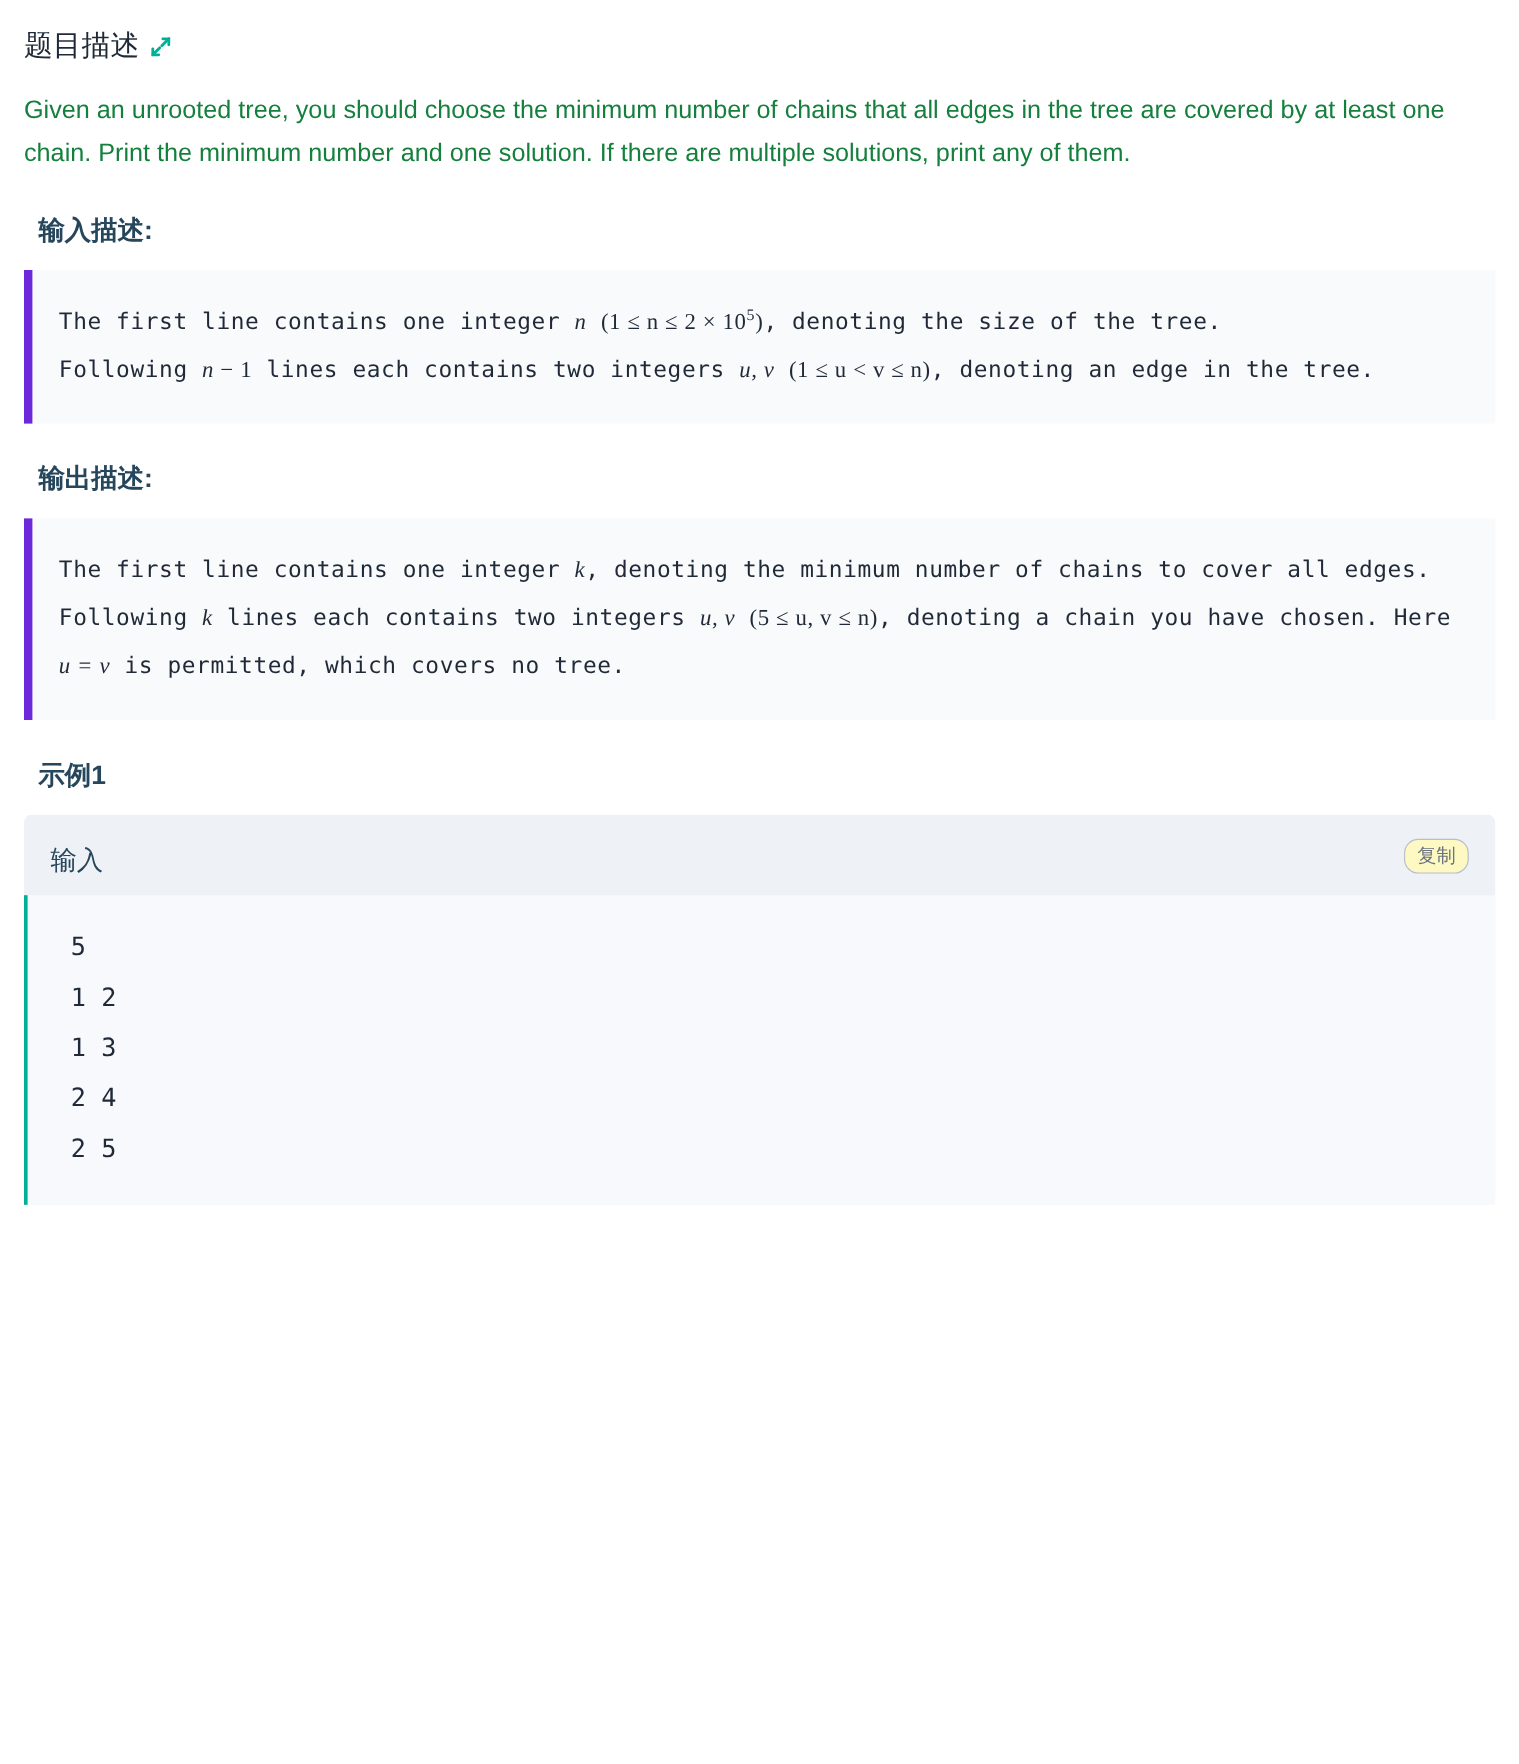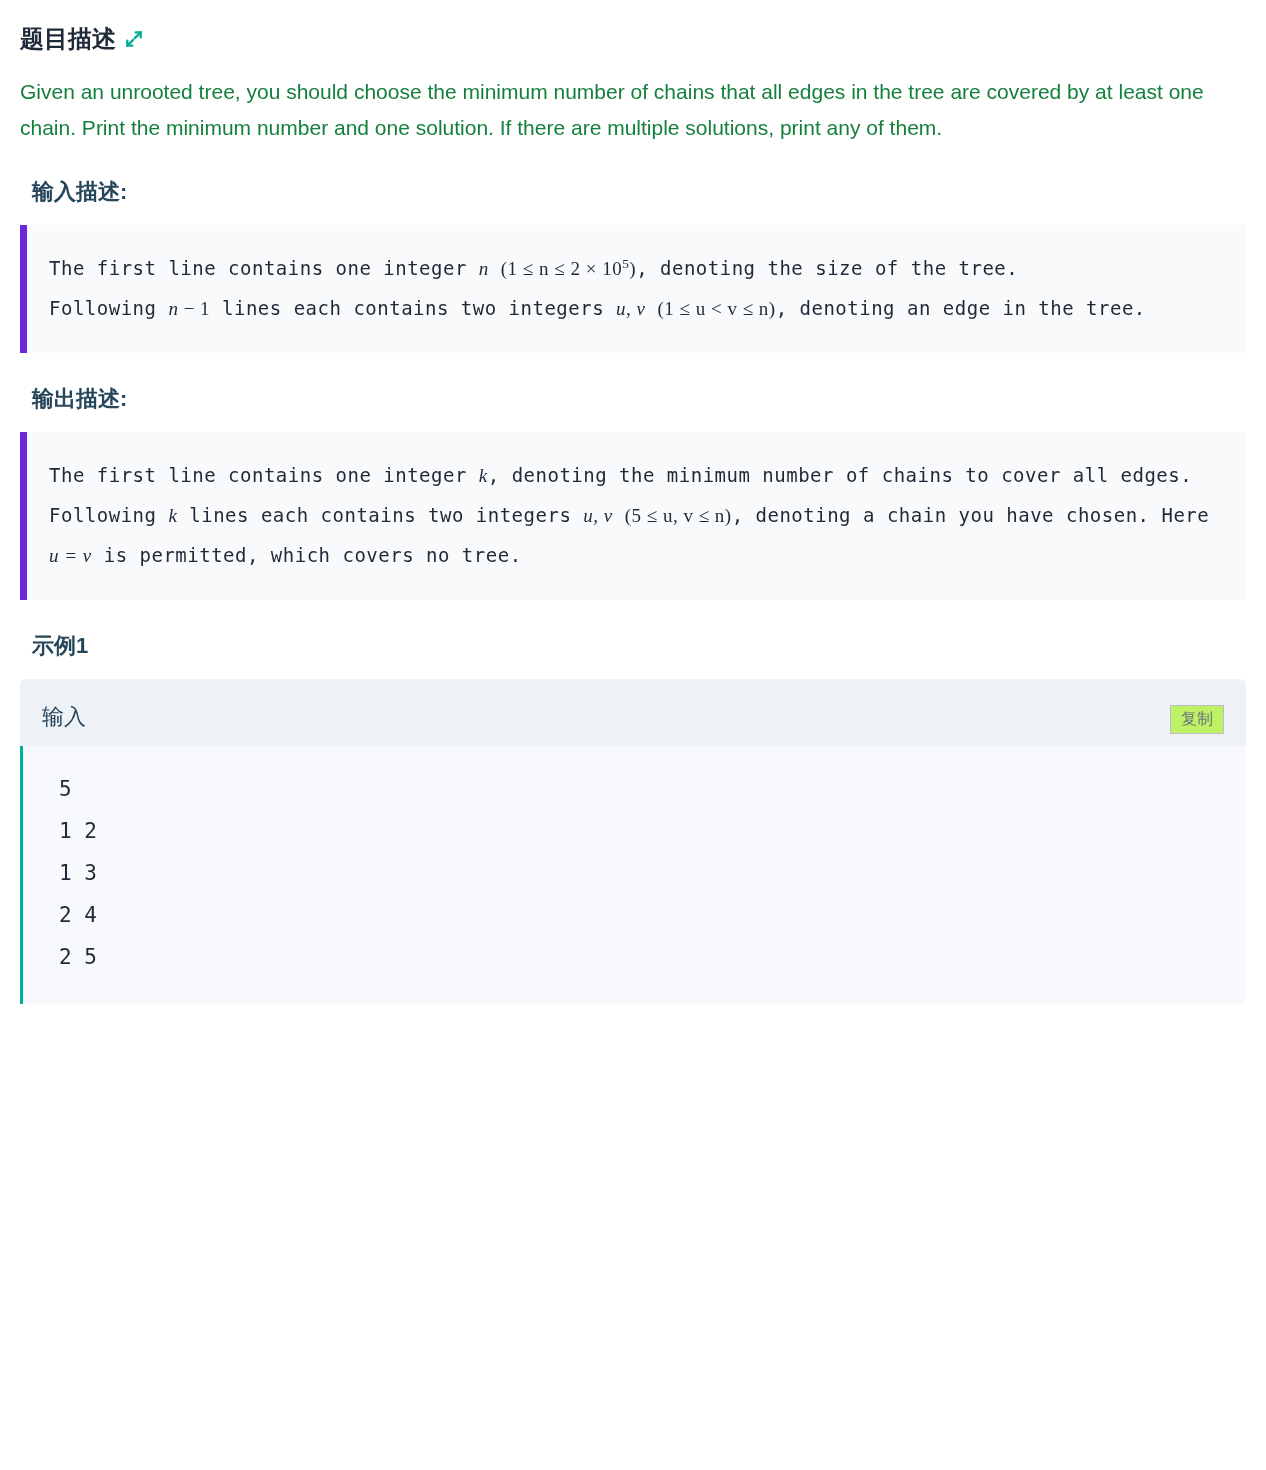--- a/index.html
+++ b/index.html
@@ -7,21 +7,21 @@
     margin: 0;
     padding: 20px;
     font-family: -apple-system, BlinkMacSystemFont, "Segoe UI", "PingFang SC", "Microsoft YaHei", sans-serif;
     background: #fff;
     color: #1f2937;
     font-size: 18px;
     line-height: 1.6;
   }
   .section-title {
     font-size: 24px;
-    font-weight: 700;
+    font-weight: 400;
     color: #1f2937;
     margin: 0 0 16px 0;
     display: flex;
     align-items: center;
     gap: 8px;
   }
   .subsection-title {
     font-size: 22px;
     font-weight: 700;
     color: #26465c;
@@ -48,33 +48,33 @@
   .sup { font-size: 0.7em; vertical-align: super; font-style: normal; }
   .example-box {
     background: #eef1f6;
     border-radius: 6px;
     padding: 0;
     margin-top: 16px;
   }
   .example-header {
     display: flex;
     justify-content: space-between;
-    align-items: flex-end;
+    align-items: flex-start;
     padding: 20px 22px 12px 22px;
     gap: 40px;
   }
   .example-label {
     font-size: 22px;
     font-weight: 400;
     color: #26465c;
   }
   .copy-btn {
-    background: #bef264;
+    background: #fef9c3;
     border: 1px solid #b8bfc8;
-    border-radius: 0;
+    border-radius: 12px;
     padding: 3px 10px;
     font-size: 16px;
     color: #6b7280;
     cursor: pointer;
     font-family: inherit;
   }
   .example-content {
     background: #f7f9fc;
     border-left: 3px solid #00b096;
     margin: 0 0 0 0;

